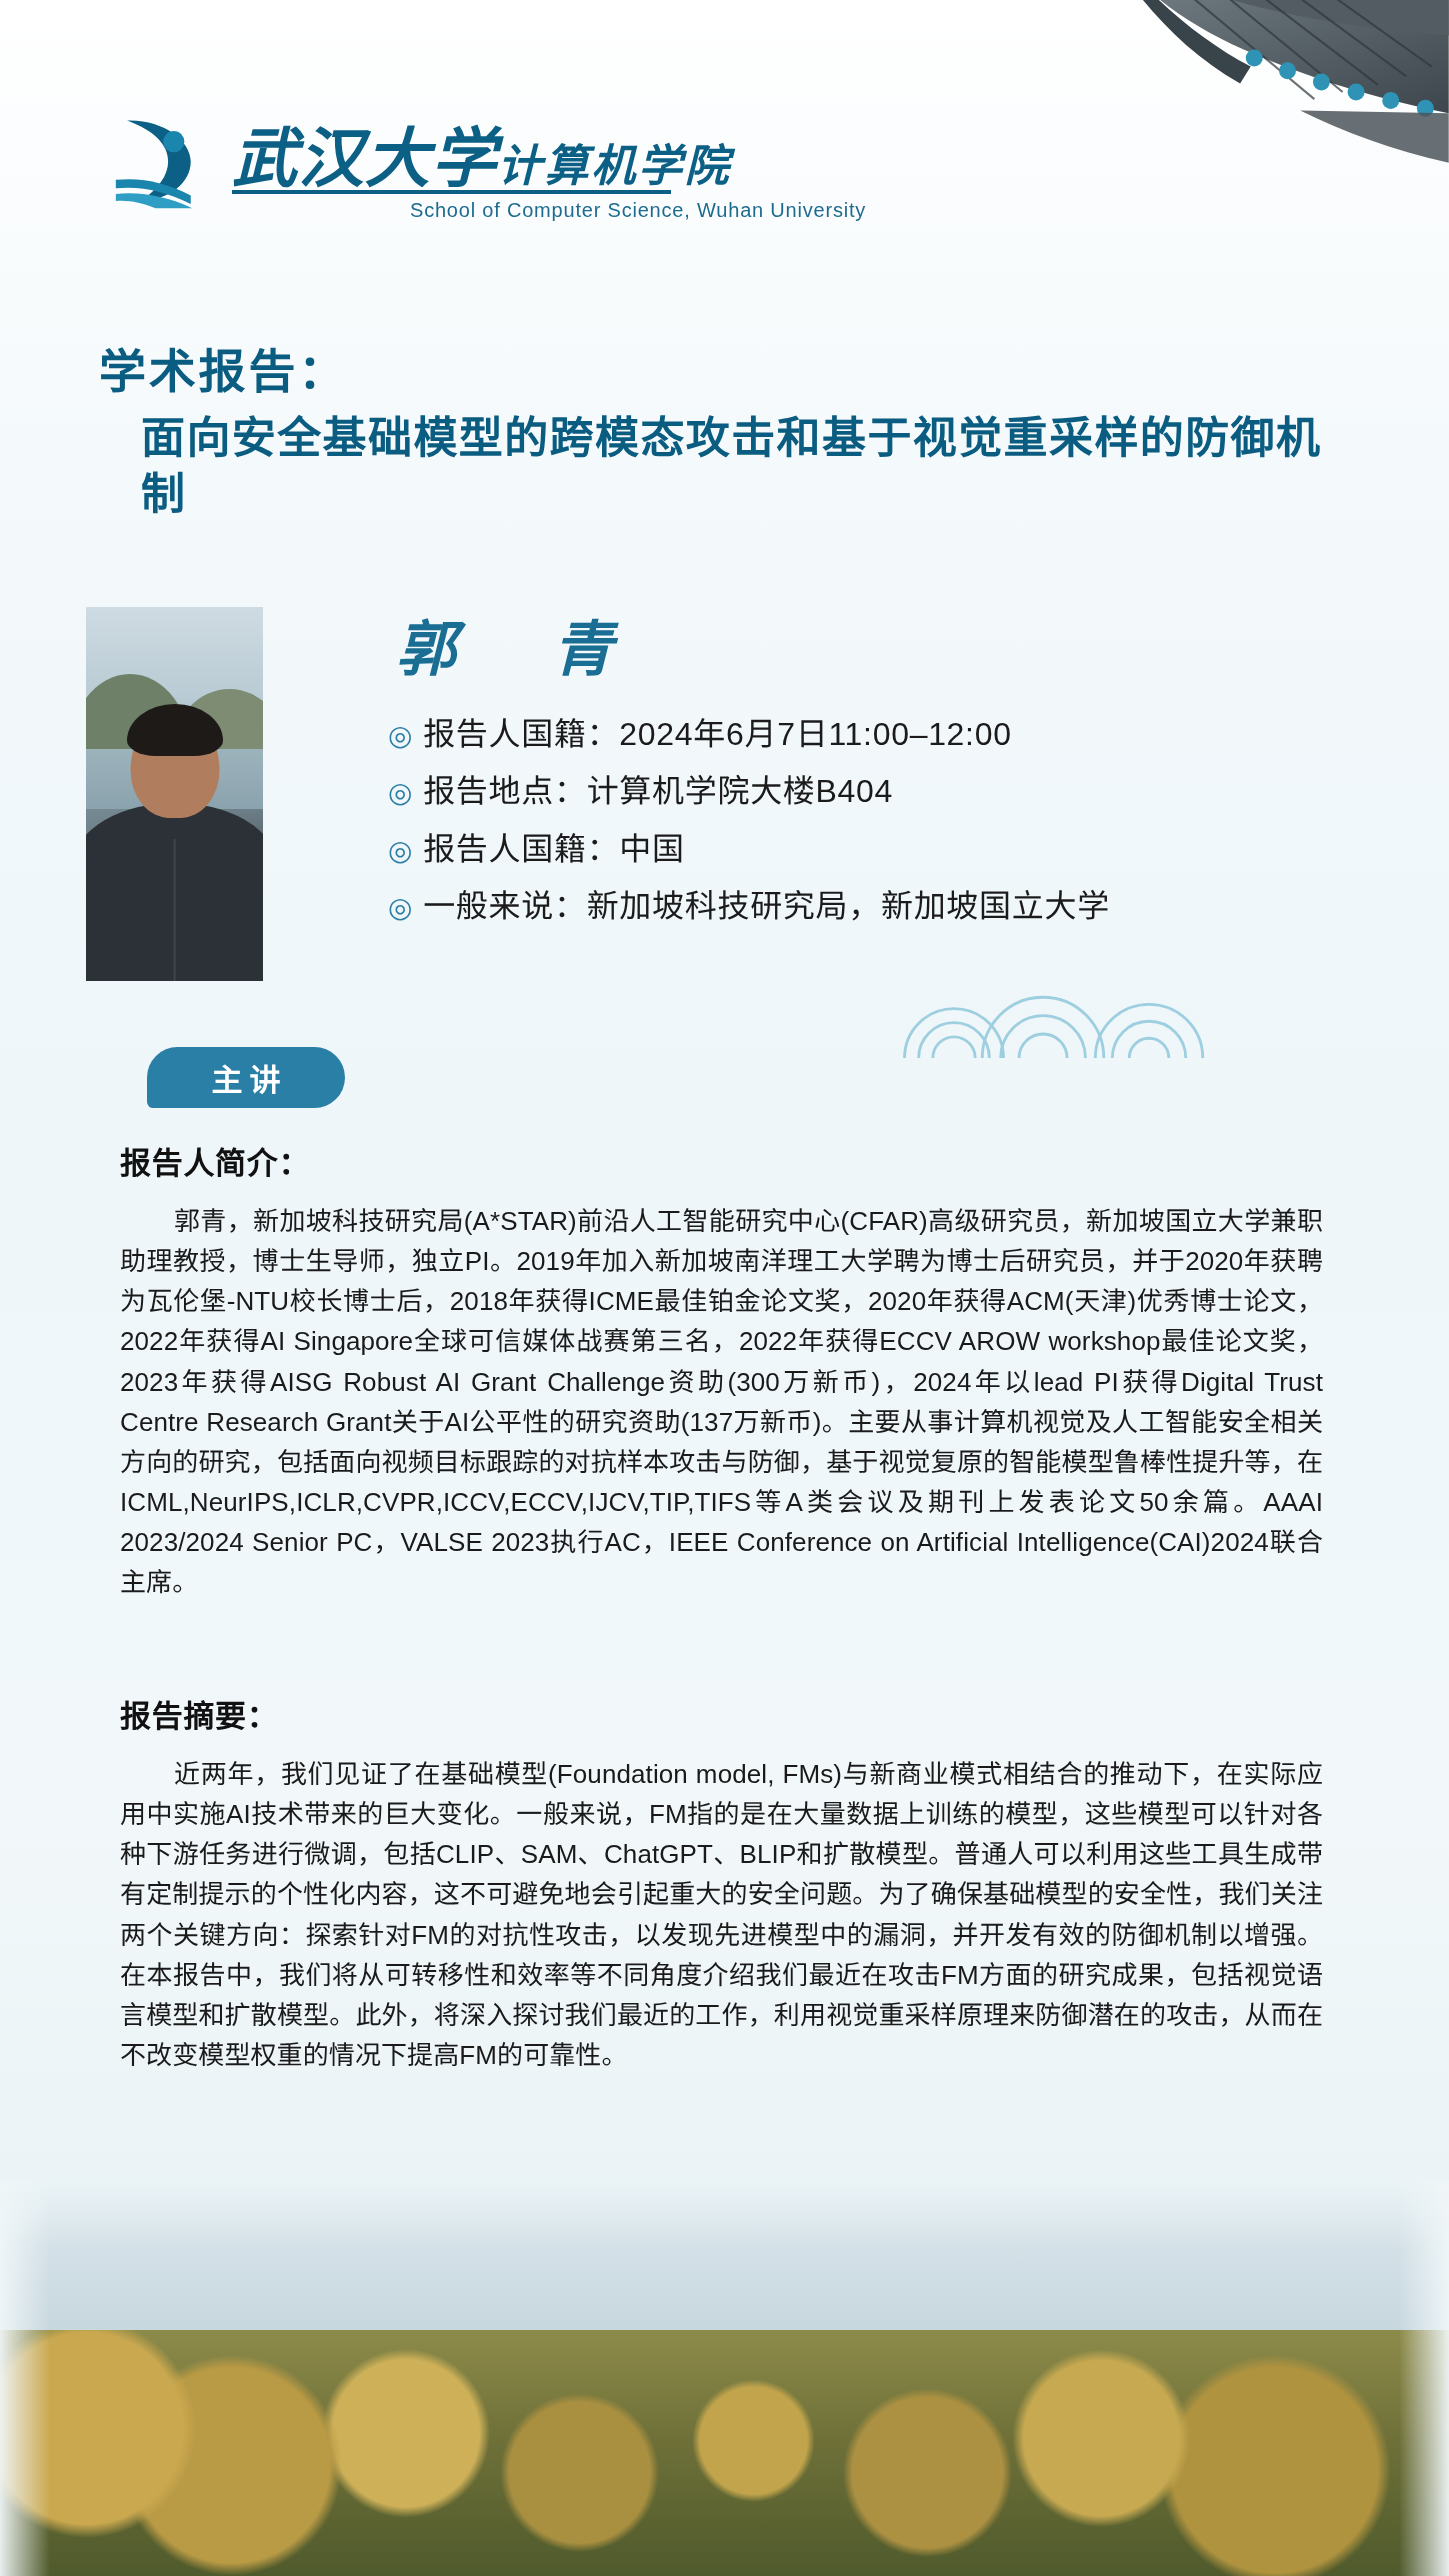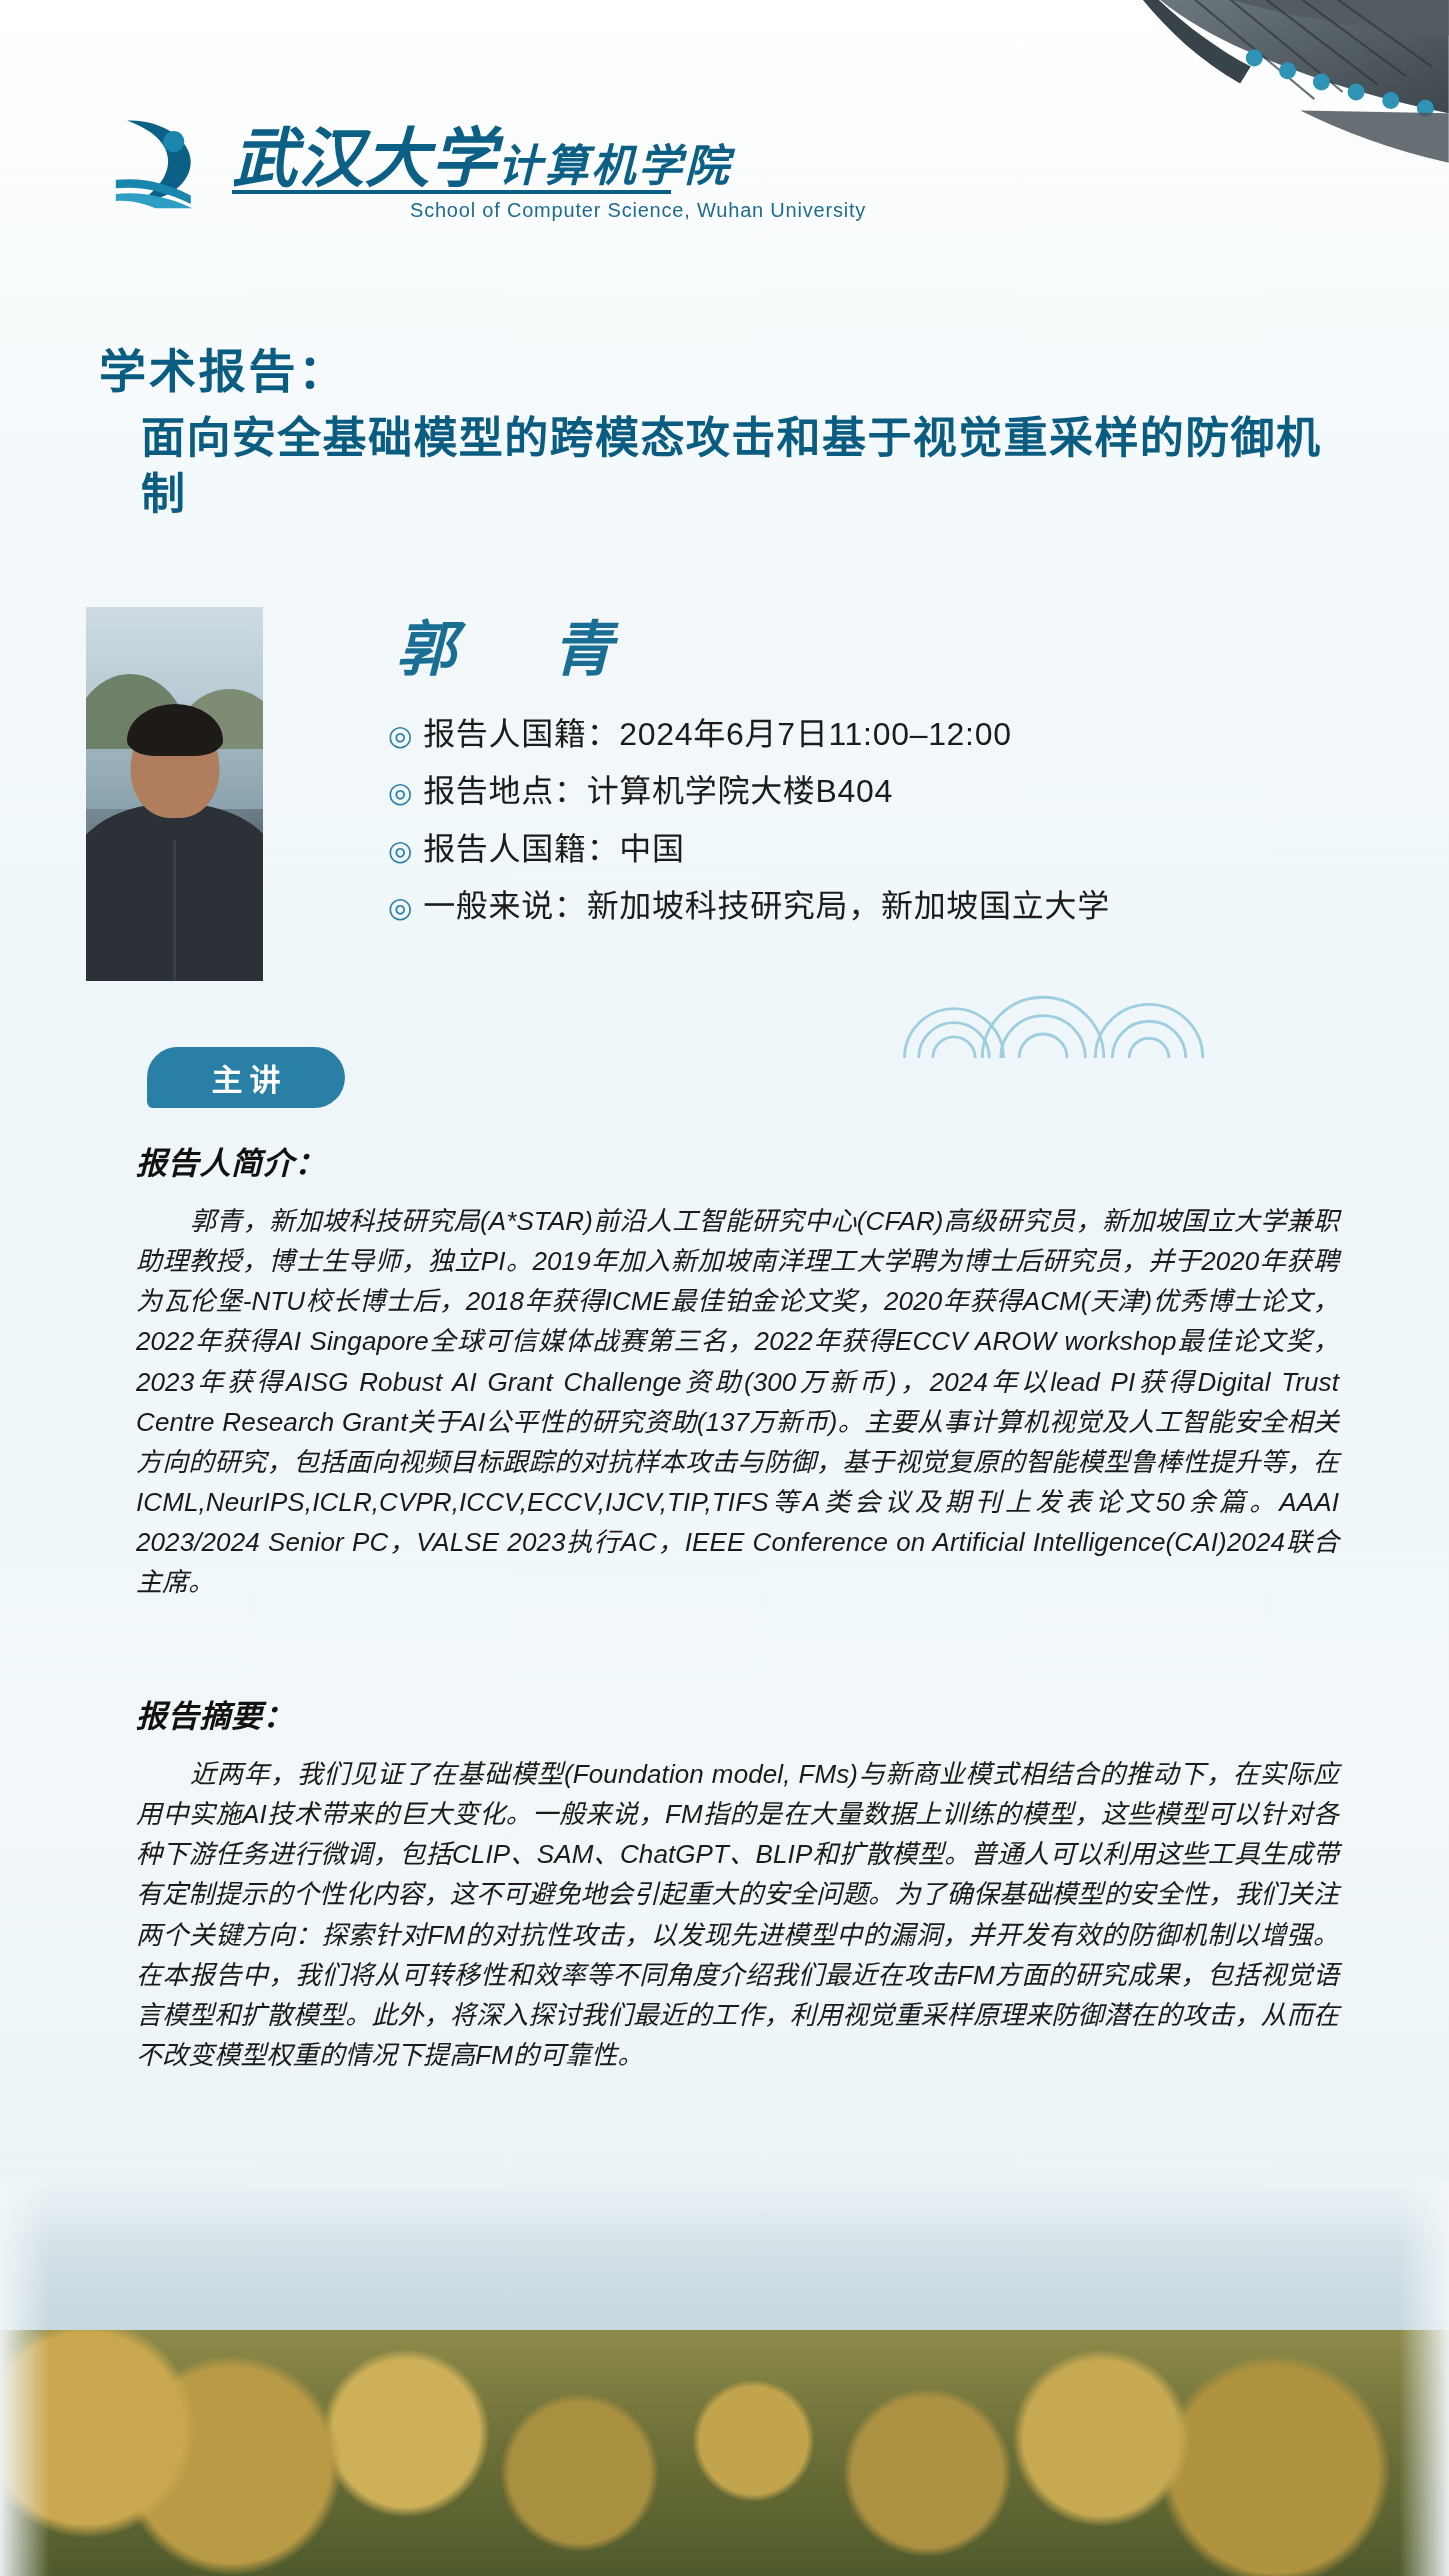--- a/index.html
+++ b/index.html
@@ -205,23 +205,22 @@
     font-family: "DejaVu Serif", "Liberation Serif", serif;
     font-weight: bold;
     font-size: 31px;
     letter-spacing: 7px;
     padding-left: 7px;
   }
 
   
   .section {
     position: absolute;
-    left: 136px;
+    left: 120px;
     width: 1203px;
-    font-style: italic;
   }
   .sec-bio { top: 1138px; }
   .sec-abs { top: 1691px; }
   .sec-inv { top: 2117px; }
 
   .sec-head {
     font-family: "DejaVu Serif", "Liberation Serif", serif;
     font-weight: bold;
     font-size: 31px;
     color: #111;

